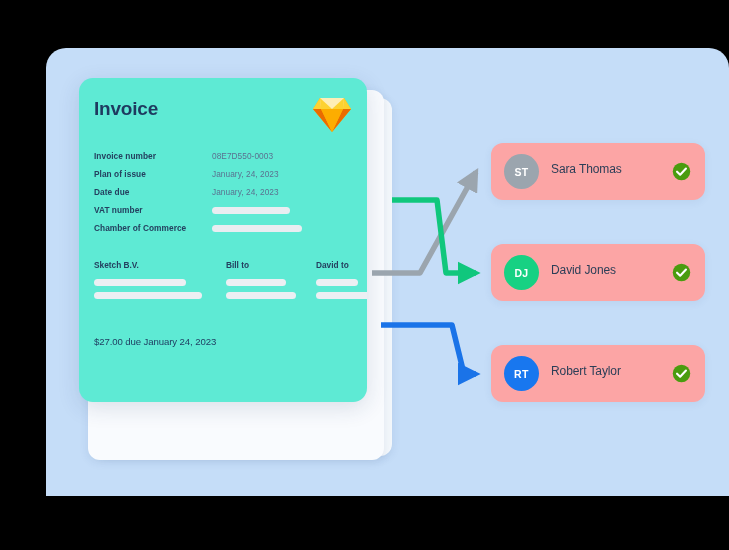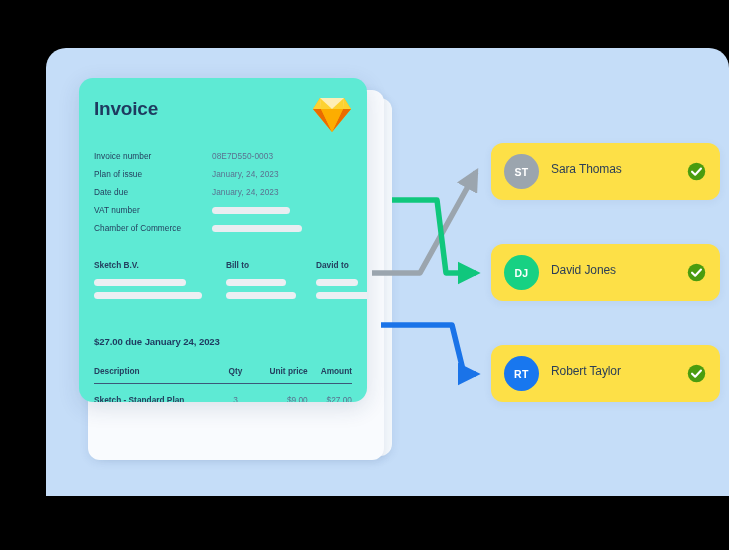--- a/index.html
+++ b/index.html
@@ -102,21 +102,21 @@
   }
   .meta-row {
     display: flex;
     align-items: center;
     height: 16px;
     margin-bottom: 2px;
   }
   .meta-label {
     width: 118px;
     font-size: 8.3px;
-    font-weight: normal;
+    font-weight: bold;
     color: #24405f;
     letter-spacing: 0.05px;
   }
   .meta-value {
     font-size: 8.3px;
     color: #5a7290;
     letter-spacing: 0.05px;
   }
   .bar {
     height: 7px;
@@ -154,21 +154,21 @@
     border-radius: 4px;
     margin-bottom: 6px;
   }
 
   
   .due-line {
     position: absolute;
     top: 240px;
     left: 0;
     font-size: 9.6px;
-    font-weight: bold;
+    font-weight: normal;
     color: #1e3a5f;
     letter-spacing: -0.1px;
   }
 
   
   .items-table {
     position: absolute;
     top: 270px;
     left: 0;
     right: 0;
@@ -212,24 +212,23 @@
     height: 550px;
     pointer-events: none;
   }
 
   
   .recipient-card {
     position: absolute;
     left: 491px;
     width: 214px;
     height: 57px;
-    background: #fde047;
+    background: #fca5a5;
     border-radius: 12px;
     box-shadow: 0 2px 8px rgba(40, 70, 120, 0.07);
-    padding-left: 15px;
   }
   .recipient-card.r0 { top: 143px; }
   .recipient-card.r1 { top: 244px; }
   .recipient-card.r2 { top: 345px; }
 
   .avatar {
     position: absolute;
     left: 13px;
     top: 11px;
     width: 35px;
@@ -322,34 +321,20 @@
         </div>
         <div class="addr-col c2">
           <div class="addr-title">David to</div>
           <div class="addr-line" style="width:42px"></div>
           <div class="addr-line" style="width:60px"></div>
         </div>
       </div>
 
       <div class="due-line">$27.00 due January 24, 2023</div>
 
-      <div class="items-table">
-        <div class="items-head">
-          <div class="cell col-desc">Description</div>
-          <div class="cell col-qty">Qty</div>
-          <div class="cell col-price">Unit price</div>
-          <div class="cell col-amount">Amount</div>
-        </div>
-        <div class="items-row">
-          <div class="cell col-desc">Sketch - Standard Plan</div>
-          <div class="cell col-qty">3</div>
-          <div class="cell col-price">$9.00</div>
-          <div class="cell col-amount">$27.00</div>
-        </div>
-      </div>
 
     </div>
   </div>
 
   <svg class="connectors" viewBox="0 0 729 550">
     <defs>
       <marker id="arrow-gray" viewBox="0 0 10 10" refX="8" refY="5" markerWidth="4.2" markerHeight="4.2" orient="auto-start-reverse">
         <path d="M 0 0 L 10 5 L 0 10 z" fill="#9ba5ae"></path>
       </marker>
       <marker id="arrow-green" viewBox="0 0 10 10" refX="8" refY="5" markerWidth="4.2" markerHeight="4.2" orient="auto-start-reverse">

